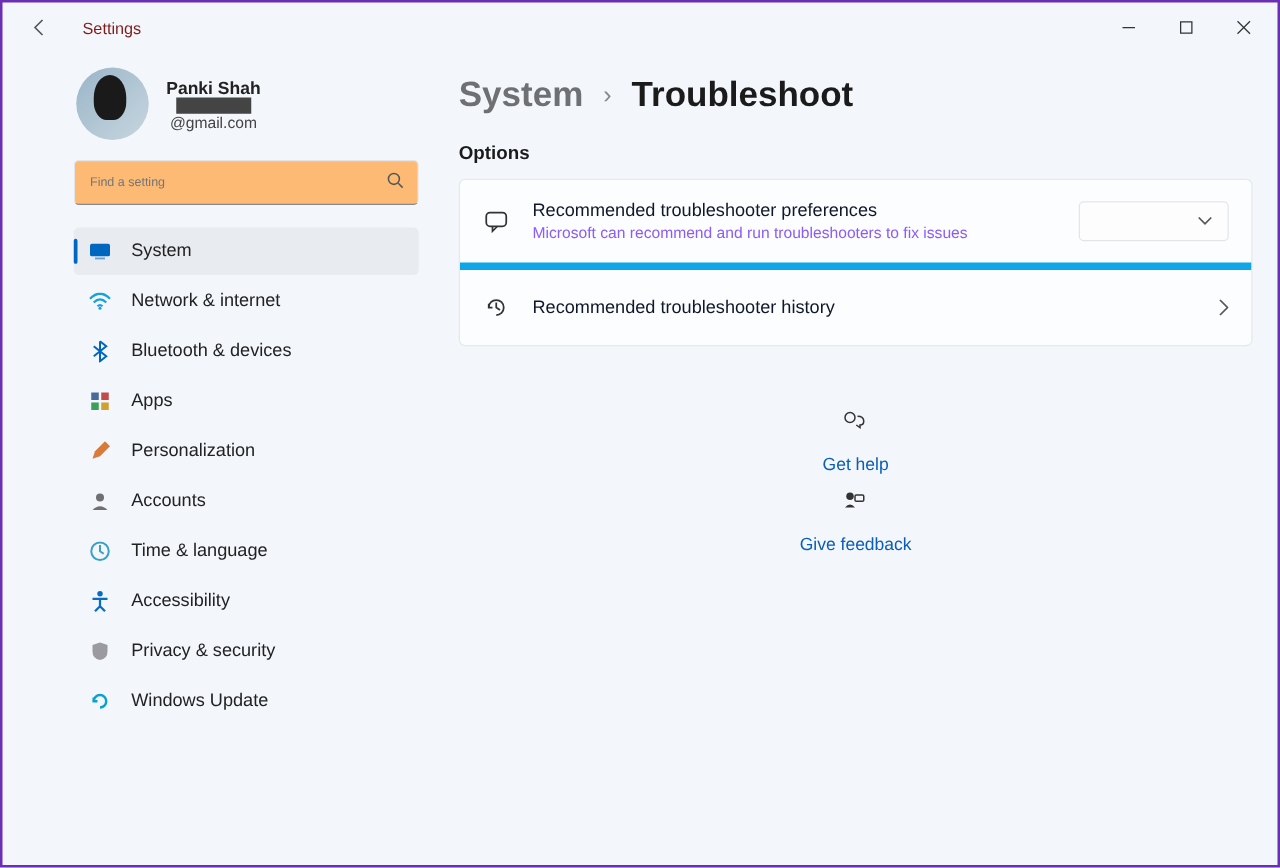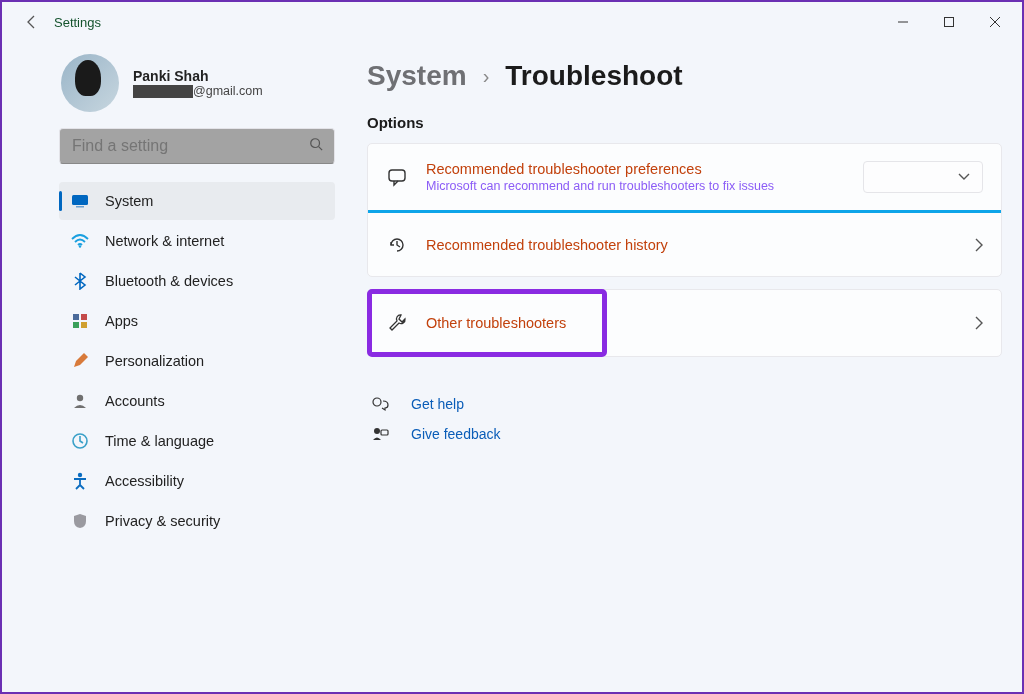--- a/index.html
+++ b/index.html
@@ -2,75 +2,75 @@
 <html><head>
 <meta charset="utf-8">
 <style>
   * { box-sizing: border-box; margin: 0; padding: 0; }
   html, body { width: 1024px; height: 694px; overflow: hidden; font-family: "Segoe UI", sans-serif; }
   body { background: #f3f6fb; border: 2px solid #6b2fb3; position: relative; }
 
   
   .titlebar { height: 40px; display: flex; align-items: center; padding: 0 4px 0 22px; }
   .titlebar .back { width: 18px; text-align:center; color:#555; font-size:18px; cursor:pointer; }
-  .titlebar .title { margin-left: 12px; font-size: 13px; color: #14532d; }
+  .titlebar .title { margin-left: 24px; font-size: 13px; color: #7f1d1d; }
   .titlebar .spacer { flex: 1; }
   .titlebar .winbtn { width: 46px; height: 30px; display:flex; align-items:center; justify-content:center; font-size:13px; color:#333; cursor:pointer; }
   .titlebar .winbtn svg { width:12px; height:12px; }
 
   
   .layout { display: flex; height: calc(100% - 40px); padding-left: 45px; }
   .sidebar { width: 300px; padding: 6px 12px 12px 12px; }
   .content { flex:1; padding: 10px 20px 20px 20px; }
 
   
   .user { display:flex; align-items:center; gap: 14px; margin: 6px 0 16px 2px; }
   .avatar { width: 58px; height:58px; border-radius:50%; background: linear-gradient(135deg,#9ab5c8,#c7d6df); position:relative; overflow:hidden; }
   .avatar::after { content:""; position:absolute; left:14px; top:6px; width:26px; height:36px; background:#1a1a1a; border-radius:50% 50% 40% 40%; }
   .user .name { font-size:14px; font-weight:600; color:#222; }
-  .user .email-row { display:flex; align-items:flex-end; }
+  .user .email-row { display:flex; align-items:center;flex-direction:column; }
   .user .redact { width:60px; height:13px; background:#444; display:inline-block; }
   .user .emaildomain { font-size:12.5px; color:#444; }
 
   
   .search { position:relative; margin-bottom: 18px; }
-  .search input { width: 100%; height: 36px; border: 1px solid #e3e3e8; border-bottom: 1.5px solid #888; border-radius:4px; padding: 0 36px 0 12px; font-size:16px; background:#a3a3a3; outline:none; }
+  .search input { width: 100%; height: 36px; border: 1px solid #e3e3e8; border-bottom: 1.5px solid #888; border-radius:4px; padding: 0 36px 0 12px; font-size:10px; background:#fdba74; outline:none; }
   .search .icon { position:absolute; right:12px; top:9px; color:#555; font-size:14px; }
 
   
   .nav { list-style:none; }
   .nav li { display:flex; align-items:center; gap: 16px; height: 38px; padding-left: 12px; border-radius:4px; cursor:pointer; font-size:14.5px; color:#222; position:relative; margin-bottom:2px; }
   .nav li.selected { background:#e8ebef; }
   .nav li.selected::before { content:""; position:absolute; left:0; top:9px; bottom:9px; width:3px; background:#0067c0; border-radius:2px; }
   .nav .navicon { width:18px; height:18px; display:flex; align-items:center; justify-content:center; font-size:16px; }
 
   
   .breadcrumb { display:flex; align-items:center; gap: 16px; margin: 8px 0 22px 0; }
   .bc-parent { font-size:28px; font-weight:600; color:#6f7074; }
   .bc-sep { font-size:20px; color:#888; }
   .bc-current { font-size:28px; font-weight:600; color:#1b1b1b; }
 
   .section-hdr { font-size:15px; font-weight:600; color:#1b1b1b; margin-bottom:12px; }
 
   
   .card { background:#fcfdfe; border:1px solid #e8e8ec; border-radius:5px; margin-bottom: 6px; }
   .card-row { display:flex; align-items:center; gap: 18px; padding: 16px 18px; min-height: 66px; cursor:pointer; }
-  .card-row + .card-row { border-top:3px solid #0ea5e9; }
+  .card-row + .card-row { border-top:6px solid #0ea5e9; }
   .card-icon { width:22px; height:22px; display:flex; align-items:center; justify-content:center; color:#333; }
   .card-body { flex:1; }
-  .card-title { font-size:14.5px; color:#c2410c; }
+  .card-title { font-size:14.5px; color:#0f172a; }
   .card-sub { font-size:12.5px; color:#8b5cf6; margin-top:2px; }
   .dropdown-box { width:120px; height:32px; border:1px solid #e5e5e9; border-radius:4px; background:#fdfdfe; display:flex; align-items:center; justify-content:flex-end; padding-right:12px; color:#555; font-size:12px; }
   .chevron { color:#555; font-size:14px; }
 
   .highlight { position:absolute; border:5px solid #8a2be2; border-radius:5px; pointer-events:none; }
 
   
   .footer-links { margin-top: 32px; }
-  .flink { display:flex; align-items:center; gap: 18px; padding: 6px 4px; cursor:pointer; font-size:14px; }
+  .flink { display:flex; align-items:center; gap: 18px; padding: 6px 4px; cursor:pointer; font-size:14px;flex-direction:column; }
   .flink .fa { width:22px; color:#333; }
   .flink .ft { color:#0a5db8; }
 
   svg { display:block; }
 </style>
 </head>
 <body>
 
 <div class="titlebar">
   <div class="back">
@@ -196,20 +196,29 @@
         <span>Accessibility</span>
       </li>
       <li>
         <span class="navicon">
             <svg width="14" height="16" viewBox="0 0 14 16">
               <path d="M7 1 L13 3 V8 Q13 14 7 15 Q1 14 1 8 V3 Z" fill="#9a9aa0"></path>
             </svg>
           </span>
         <span>Privacy &amp; security</span>
       </li>
+      <li>
+        <span class="navicon">
+            <svg width="16" height="16" viewBox="0 0 16 16">
+              <path d="M3 8 A5 5 0 1 1 8 13" fill="none" stroke="#0aa0d0" stroke-width="2"></path>
+              <path d="M3 5 L3 8 L6 8" fill="none" stroke="#0aa0d0" stroke-width="2"></path>
+            </svg>
+          </span>
+        <span>Windows Update</span>
+      </li>
     </ul>
   </div>
 
   <div class="content">
     <div class="breadcrumb">
       <span class="bc-parent">System</span>
       <span class="bc-sep">›</span>
       <span class="bc-current">Troubleshoot</span>
     </div>
 
@@ -249,38 +258,20 @@
         <span class="chevron">
           <svg width="8" height="14" viewBox="0 0 8 14">
               <path d="M1 1 L7 7 L1 13" fill="none" stroke="#555" stroke-width="1.4"></path>
             </svg>
         </span>
       </div>
     </div>
 
     <div style="height:6px"></div>
 
-    <div class="card" style="position:relative;">
-      <div class="card-row">
-        <div class="card-icon">
-          <svg width="20" height="20" viewBox="0 0 20 20">
-              <path d="M14 2 A4 4 0 0 0 10 8 L3 15 L5 17 L12 10 A4 4 0 0 0 18 6 L15 9 L12 6 Z" fill="none" stroke="#333" stroke-width="1.3"></path>
-            </svg>
-        </div>
-        <div class="card-body">
-          <div class="card-title">Other troubleshooters</div>
-        </div>
-        <span class="chevron">
-          <svg width="8" height="14" viewBox="0 0 8 14">
-              <path d="M1 1 L7 7 L1 13" fill="none" stroke="#555" stroke-width="1.4"></path>
-            </svg>
-        </span>
-      </div>
-      <div class="highlight" style="left:-1px; top:-1px; width:240px; height:68px;"></div>
-    </div>
 
     <div class="footer-links">
       <div class="flink">
         <span class="fa">
           <svg width="18" height="18" viewBox="0 0 18 18">
               <circle cx="6" cy="7" r="4" fill="none" stroke="#333" stroke-width="1.2"></circle>
               <path d="M12 6 Q17 6 17 10 Q17 13 14 13 L14 15 L11 13" fill="none" stroke="#333" stroke-width="1.2"></path>
             </svg>
         </span>
         <span class="ft">Get help</span>

